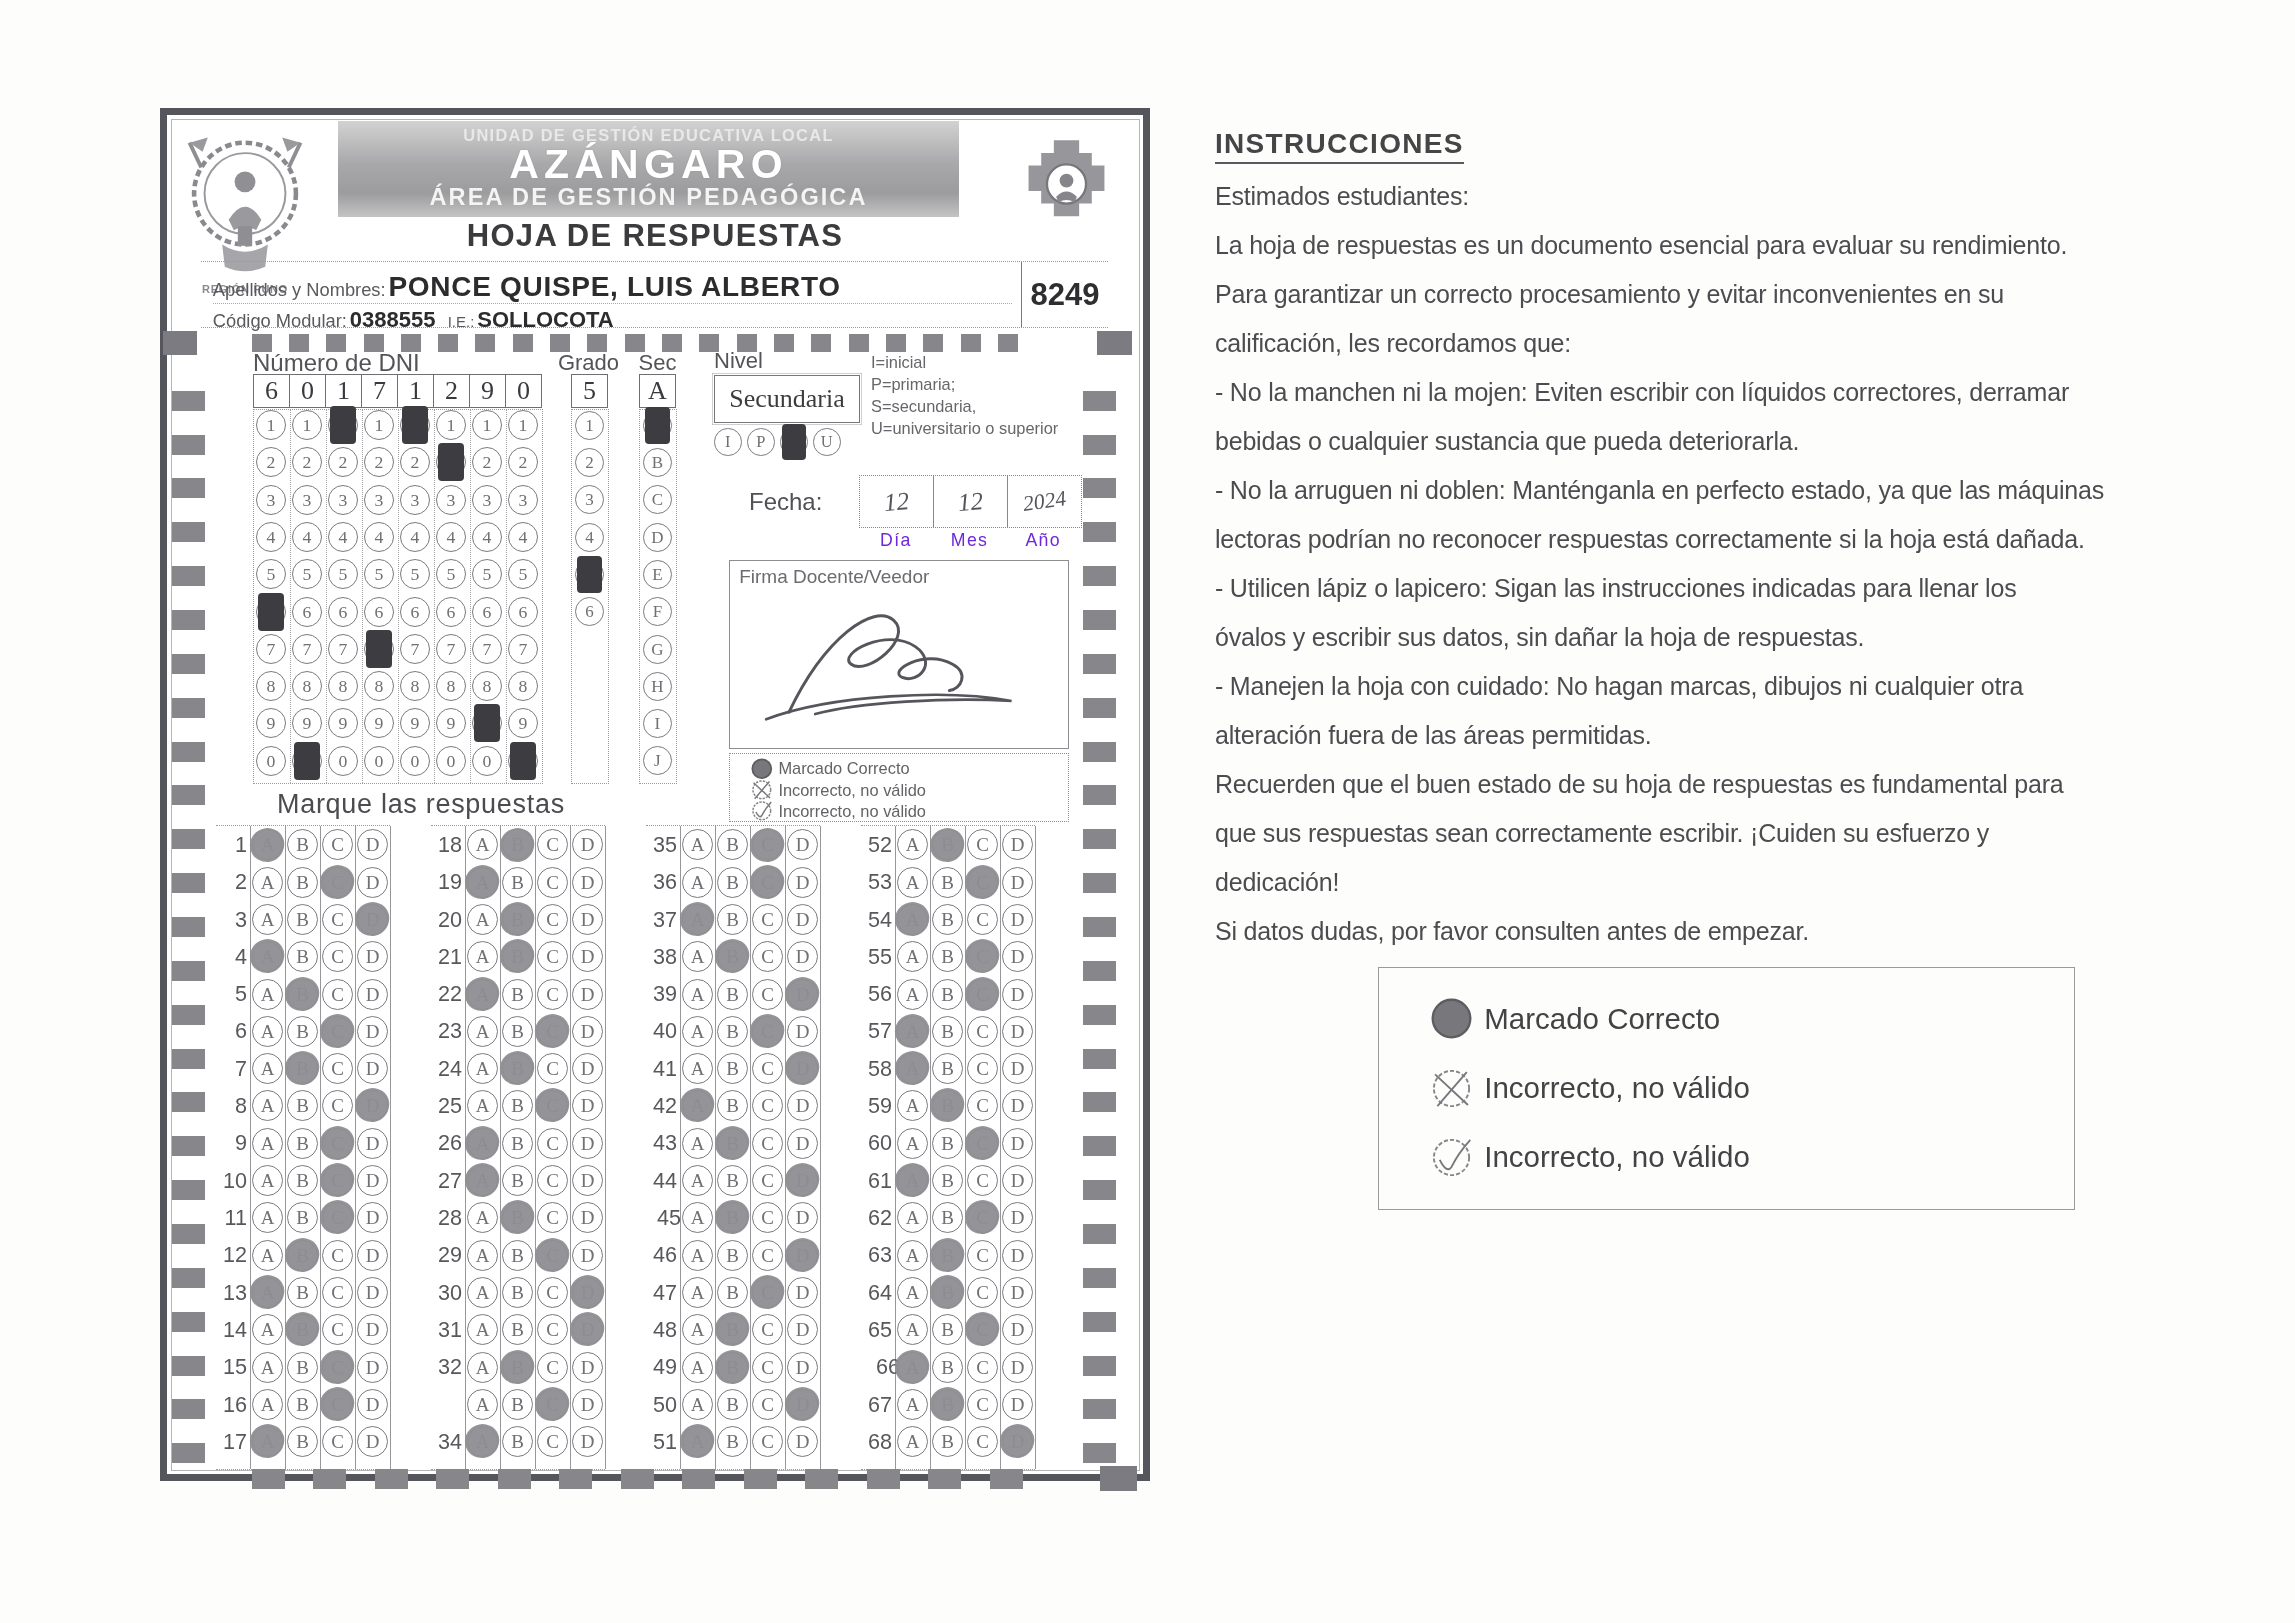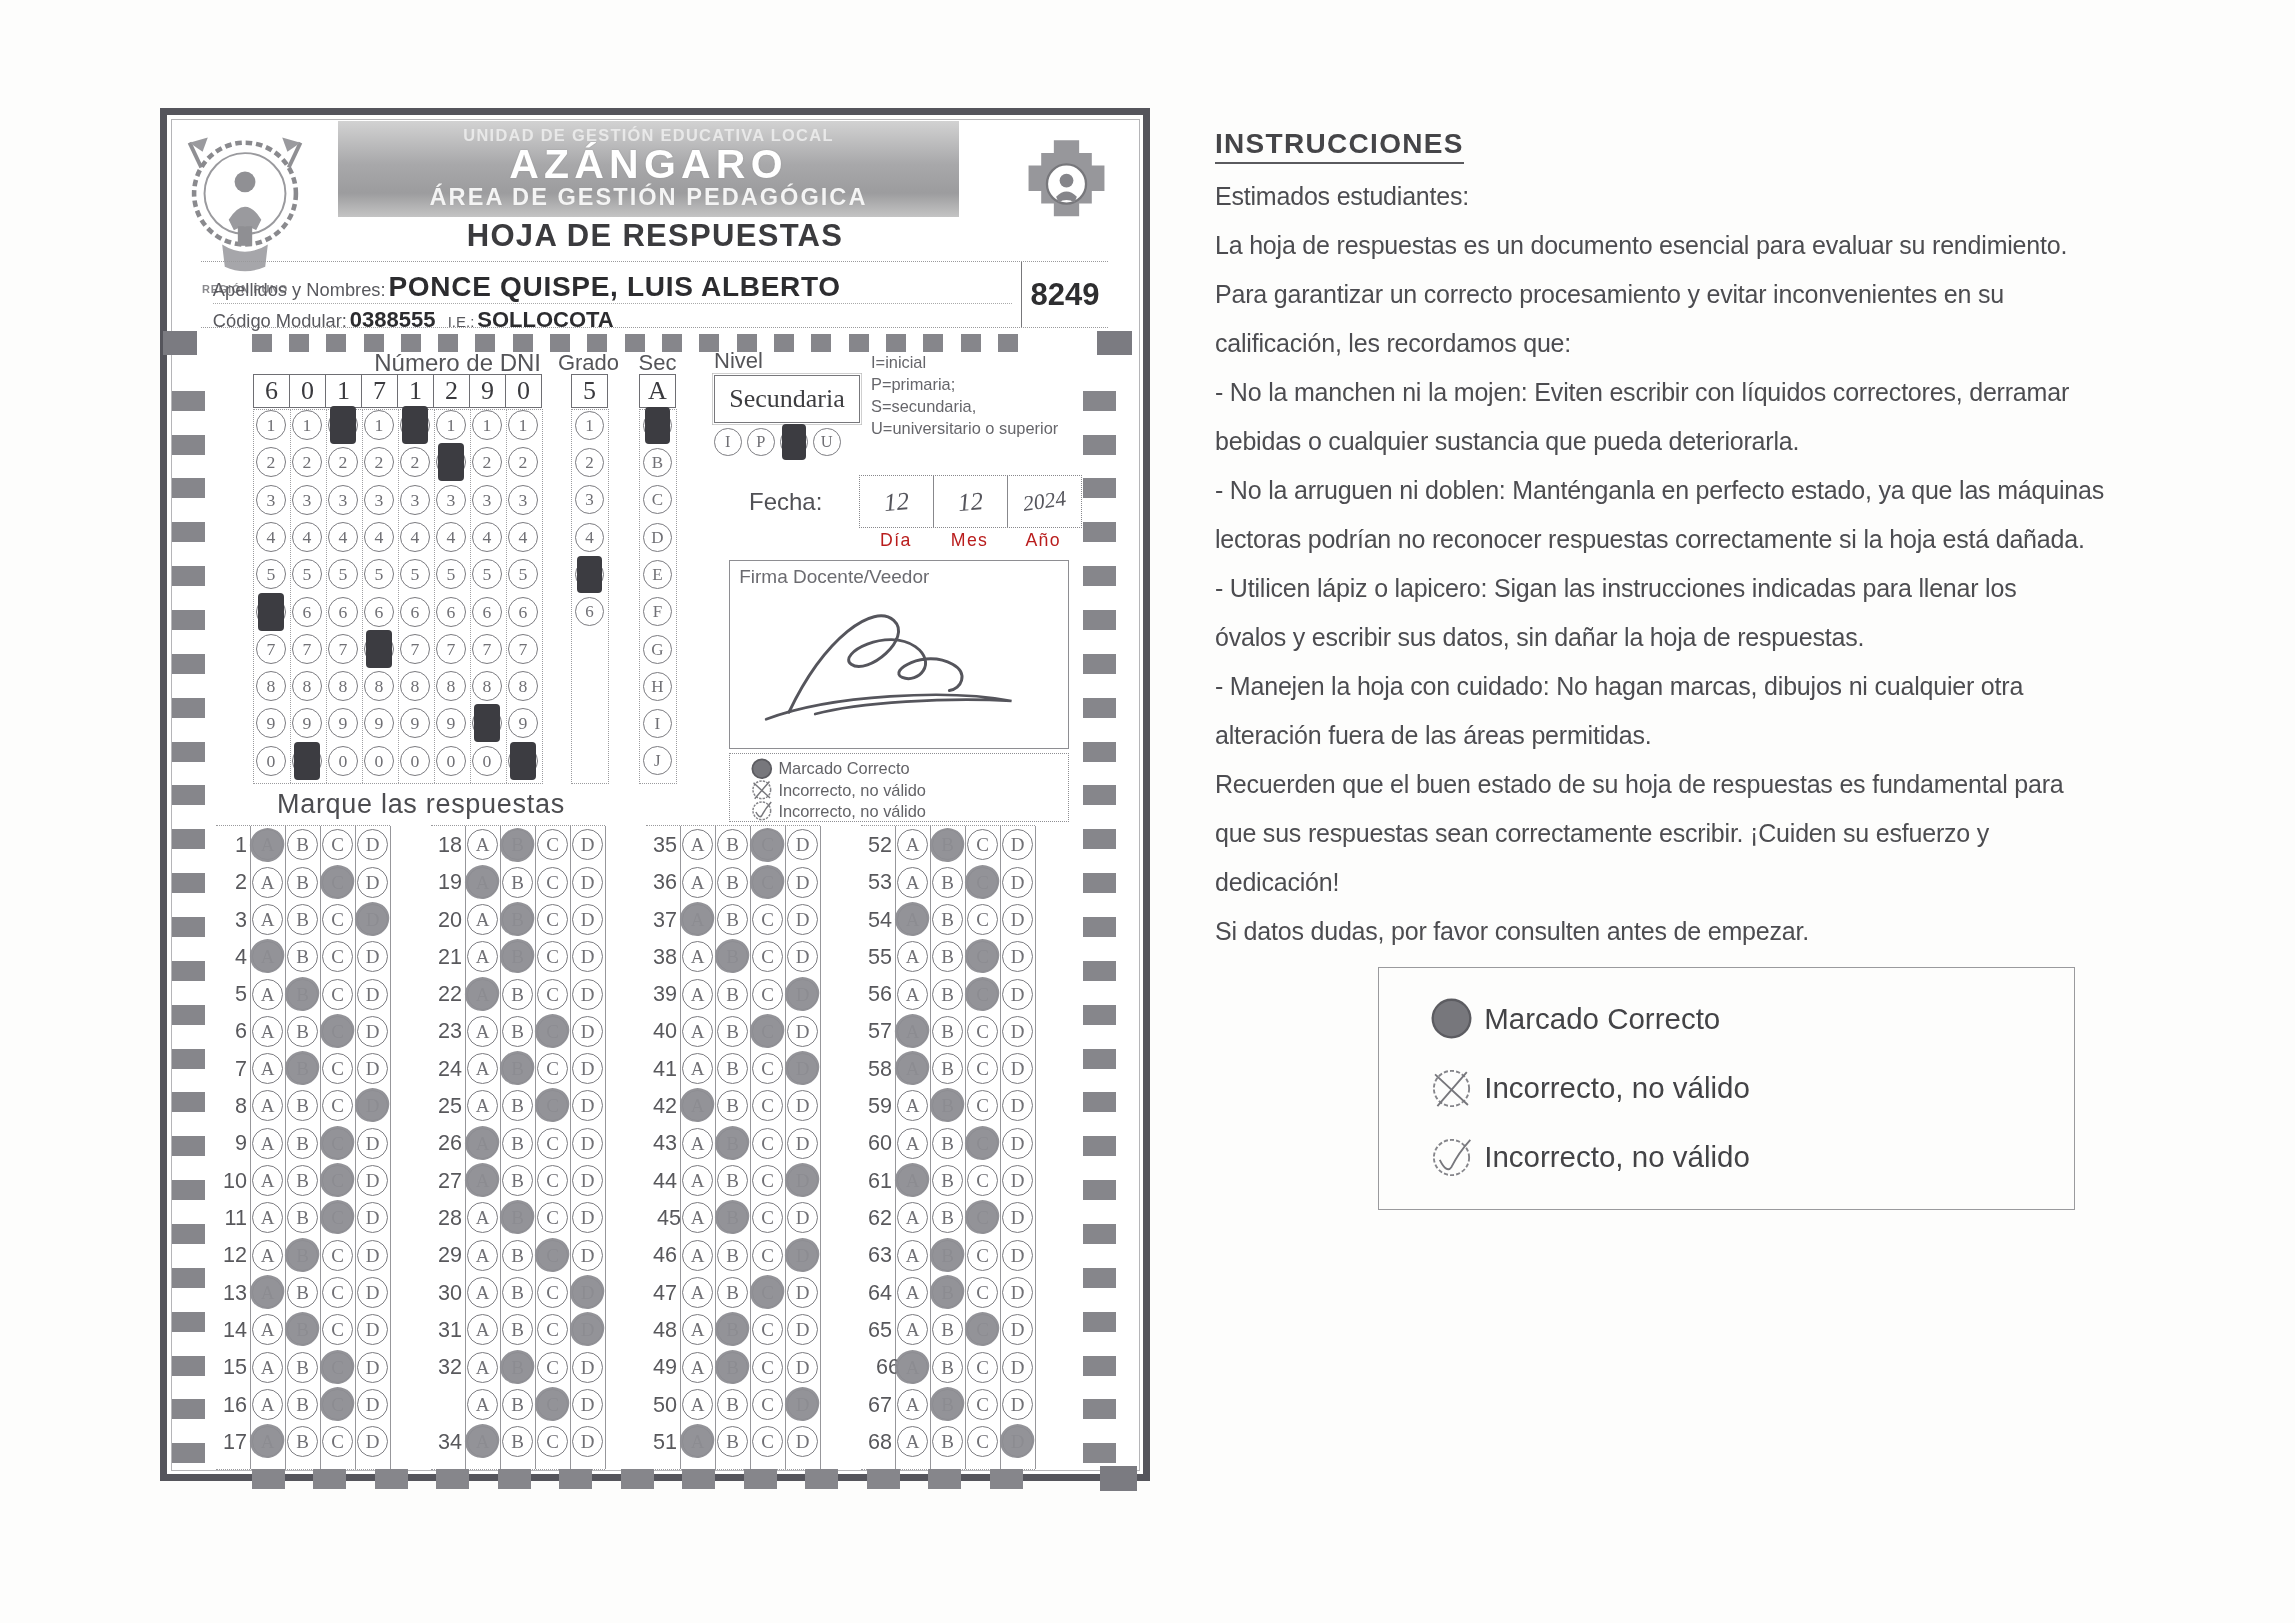--- a/index.html
+++ b/index.html
@@ -66,21 +66,21 @@
   #nivel-legend{position:absolute;left:711px;top:243px;}
 
   .fecha-label{position:absolute;left:589px;top:380px;font-size:24px;color:#515156;}
   .fecha-boxes{position:absolute;left:699px;top:367px;width:221px;height:51px;
        border:1.3px dotted #88888c;display:flex;}
   .fecha-cell{flex:1;border-right:1.3px solid #88888c;display:flex;align-items:center;justify-content:center;}
   .fecha-cell:last-child{border-right:none;}
   .hand{font-family:"Liberation Serif",serif;font-style:italic;font-size:25px;color:#55555c;
         transform:rotate(-5deg);}
   .fecha-sublabels{position:absolute;left:699px;top:422px;width:221px;display:flex;}
-  .fecha-sublabel{flex:1;text-align:center;font-size:17.7px;letter-spacing:1.3px;color:#b91c1c;}
+  .fecha-sublabel{flex:1;text-align:center;font-size:17.7px;letter-spacing:1.3px;color:#6d28d9;}
 
   .fdbox{position:absolute;left:569px;top:452px;width:338px;height:187px;border:1.3px solid #8e8e92;}
   .fdbox-label{position:absolute;left:9.2px;top:5.2px;font-size:19px;color:#6b6b70;}
   .slegend{position:absolute;left:569px;top:645px;width:338px;height:67px;border:1.3px dotted #8e8e92;}
   .slegend .lrow{position:absolute;left:19.6px;height:22px;display:flex;align-items:center;}
   .slegend .ltext{font-size:16.4px;color:#636367;margin-left:5.2px;}
 
   .marque-label{position:absolute;left:117px;top:681px;font-size:27px;color:#4c4c50;letter-spacing:0.7px;}
 
   .agroup{position:absolute;top:717px;width:174px;height:643px;
@@ -153,21 +153,21 @@
       </div>
       <div class="frow2">
         <span class="flabel">Código Modular:</span>
         <span class="fvalue2">0388555</span>
         <span class="flabel small">I.E.:</span>
         <span class="fvalue2">SOLLOCOTA</span>
       </div>
       <div class="code-cell">8249</div>
     </div>
 
-    <div class="sec-label" style="left:93px;top:241px;width:288px;text-align:right;font-size:24px;">Número de DNI</div>
+    <div class="sec-label" style="left:93px;top:241px;width:288px;text-align:left;font-size:24px;">Número de DNI</div>
     <div class="sec-label" style="left:389px;top:242px;width:79px;text-align:center;">Grado</div>
     <div class="sec-label" style="left:470px;top:242px;width:55px;text-align:center;">Sec</div>
     <div class="sec-label" style="left:554px;top:240px;">Nivel</div>
 
     <div id="dni-grid" style="position: absolute; left: 93px; top: 266px; width: 289px; height: 409px;">
         <div class="hcell" style="left: 0px; top: 0px; width: 37px; height: 34px;">6</div>
         <div class="hcell" style="left: 36px; top: 0px; width: 37px; height: 34px;">0</div>
         <div class="hcell" style="left: 72px; top: 0px; width: 37px; height: 34px;">1</div>
         <div class="hcell" style="left: 108px; top: 0px; width: 37px; height: 34px;">7</div>
         <div class="hcell" style="left: 144px; top: 0px; width: 37px; height: 34px;">1</div>

